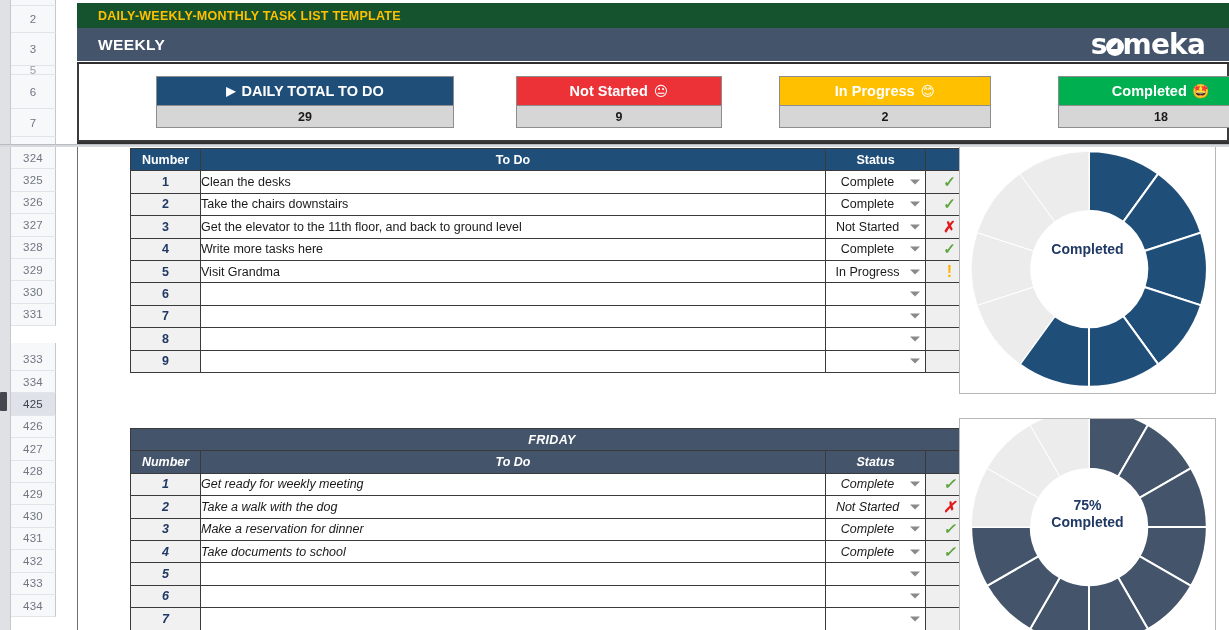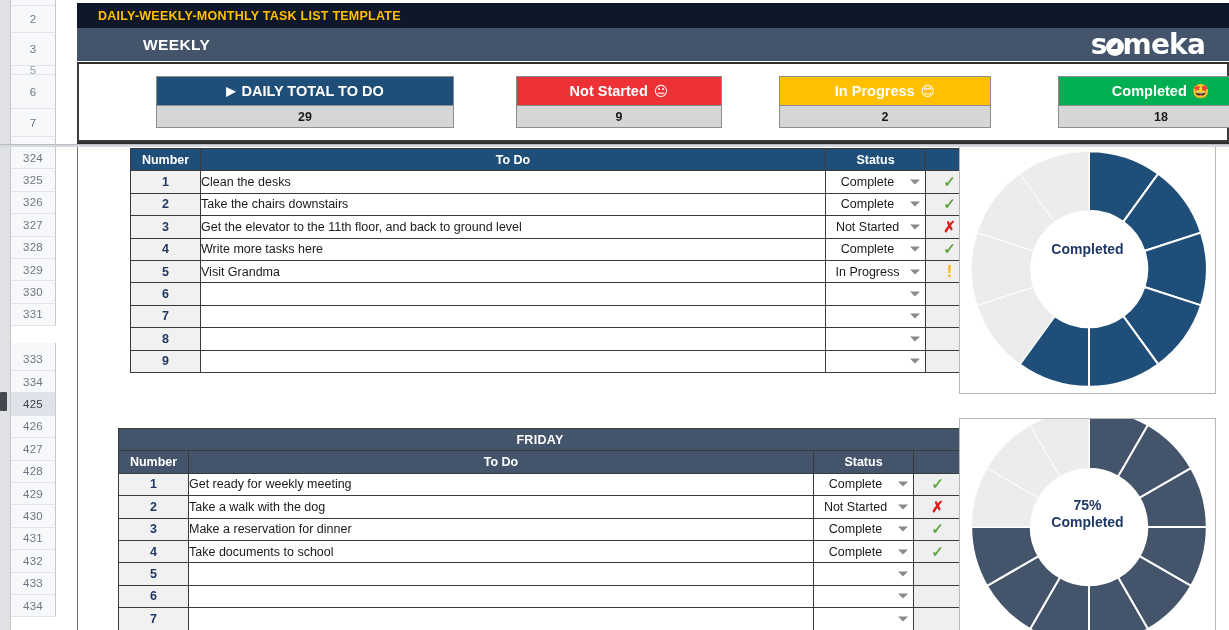--- a/index.html
+++ b/index.html
@@ -46,36 +46,36 @@
   }
 
   
   .toppane {
     position: absolute; left: 56px; top: 0; width: 1173px; height: 144px;
     background: #ffffff; z-index: 30; overflow: hidden;
   }
 
   .title-bar {
     position: absolute; left: 21px; top: 3px; width: 1152px; height: 25px;
-    background: #0f172a;
+    background: #14532d;
     display: flex; align-items: center;
   }
   .title-bar span {
     color: #ffc000; font-size: 12.5px; font-weight: bold;
     letter-spacing: .25px; padding-left: 21px;
   }
 
   .subtitle-bar {
     position: absolute; left: 21px; top: 28px; width: 1152px; height: 33px;
     background: #44546a;
     display: flex; align-items: center; justify-content: space-between;
   }
   .subtitle-bar .stitle {
     color: #ffffff; font-size: 15.5px; font-weight: bold;
-    letter-spacing: .4px; padding-left: 21px; margin-left: 45px;
+    letter-spacing: .4px; padding-left: 21px;
   }
   .logo {
     color:#ffffff; font-size: 28px; letter-spacing: -0.8px;
     padding-right: 24px; font-weight: 700; position:relative;
     font-family: "DejaVu Sans", sans-serif;
   }
   .logo .dot {
     display:inline-block; width:18px; height:18px; border-radius:50%;
     background:#ffffff; position:relative; top:2px; margin:0 -1px;
   }
@@ -370,21 +370,21 @@
             <path d="M 100 195 A 95 95 0 0 1 44.16040103221506 176.85661446562 L 72.37409314225377 138.02379873562253 A 47 47 0 0 0 100 147 Z" fill="#1f4e79" stroke="#ffffff" stroke-width="1.6"></path>
             <path d="M 44.16040103221506 176.85661446562 A 95 95 0 0 1 9.649630951960418 129.35661446562 L 55.300343734127786 114.52379873562253 A 47 47 0 0 0 72.37409314225377 138.02379873562253 Z" fill="#ececec" stroke="#ffffff" stroke-width="0.8"></path>
             <path d="M 9.649630951960418 129.35661446562 A 95 95 0 0 1 9.649630951960418 70.64338553437997 L 55.300343734127786 85.47620126437745 A 47 47 0 0 0 55.300343734127786 114.52379873562253 Z" fill="#ececec" stroke="#ffffff" stroke-width="0.8"></path>
             <path d="M 9.649630951960418 70.64338553437997 A 95 95 0 0 1 44.16040103221504 23.143385534380002 L 72.37409314225376 61.97620126437747 A 47 47 0 0 0 55.300343734127786 85.47620126437745 Z" fill="#ececec" stroke="#ffffff" stroke-width="0.8"></path>
             <path d="M 44.16040103221504 23.143385534380002 A 95 95 0 0 1 99.99999999999999 5 L 99.99999999999999 53 A 47 47 0 0 0 72.37409314225376 61.97620126437747 Z" fill="#ececec" stroke="#ffffff" stroke-width="0.8"></path>
           </svg>
           <div class="donut-label" style="top: 94px;">
             <div>Completed</div>
           </div>
         </div>
-        <div class="tbl" style="left: 26px; top: 281px;">
+        <div class="tbl" style="left: 38px; top: 281px; font-style: italic;">
           <table class="todo">
             <thead>
               <tr>
                 <th colspan="4" class="th-day">FRIDAY</th>
               </tr>
               <tr>
                 <th class="th-slate" style="width: 70px;">Number</th>
                 <th class="th-slate" style="width: 625px;">To Do</th>
                 <th class="th-slate" style="width: 100px;">Status</th>
                 <th class="th-slate" style="width: 48px;"></th>

